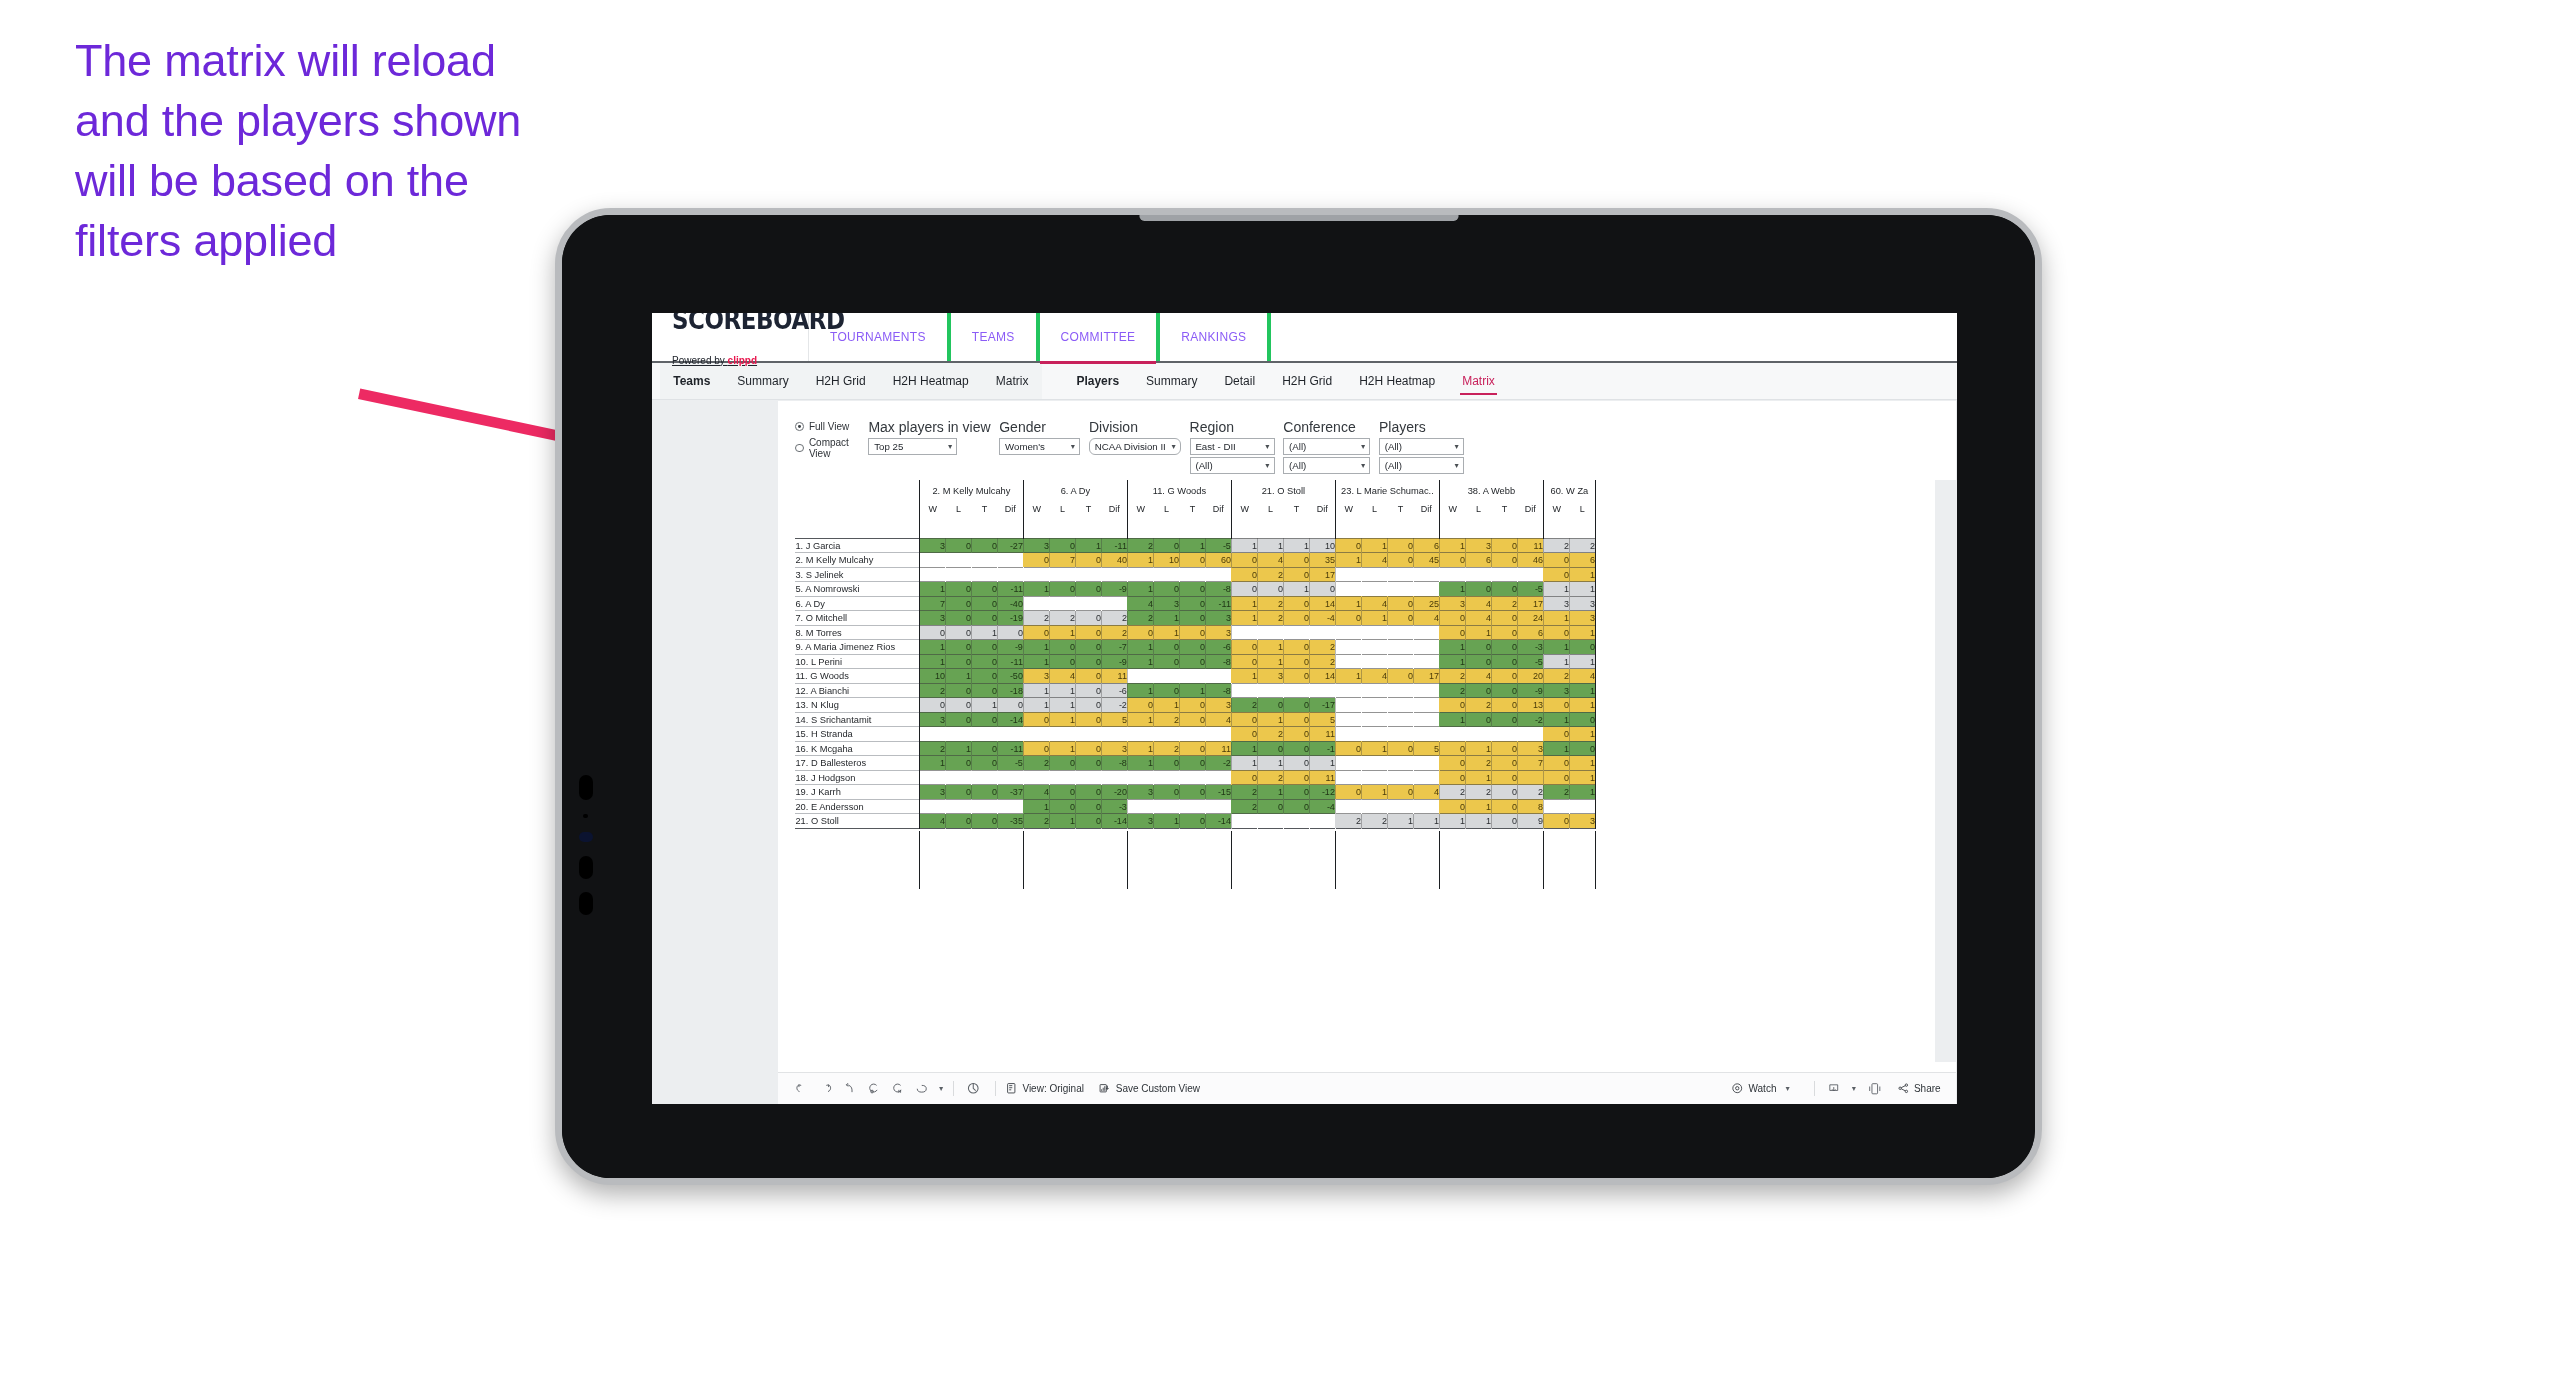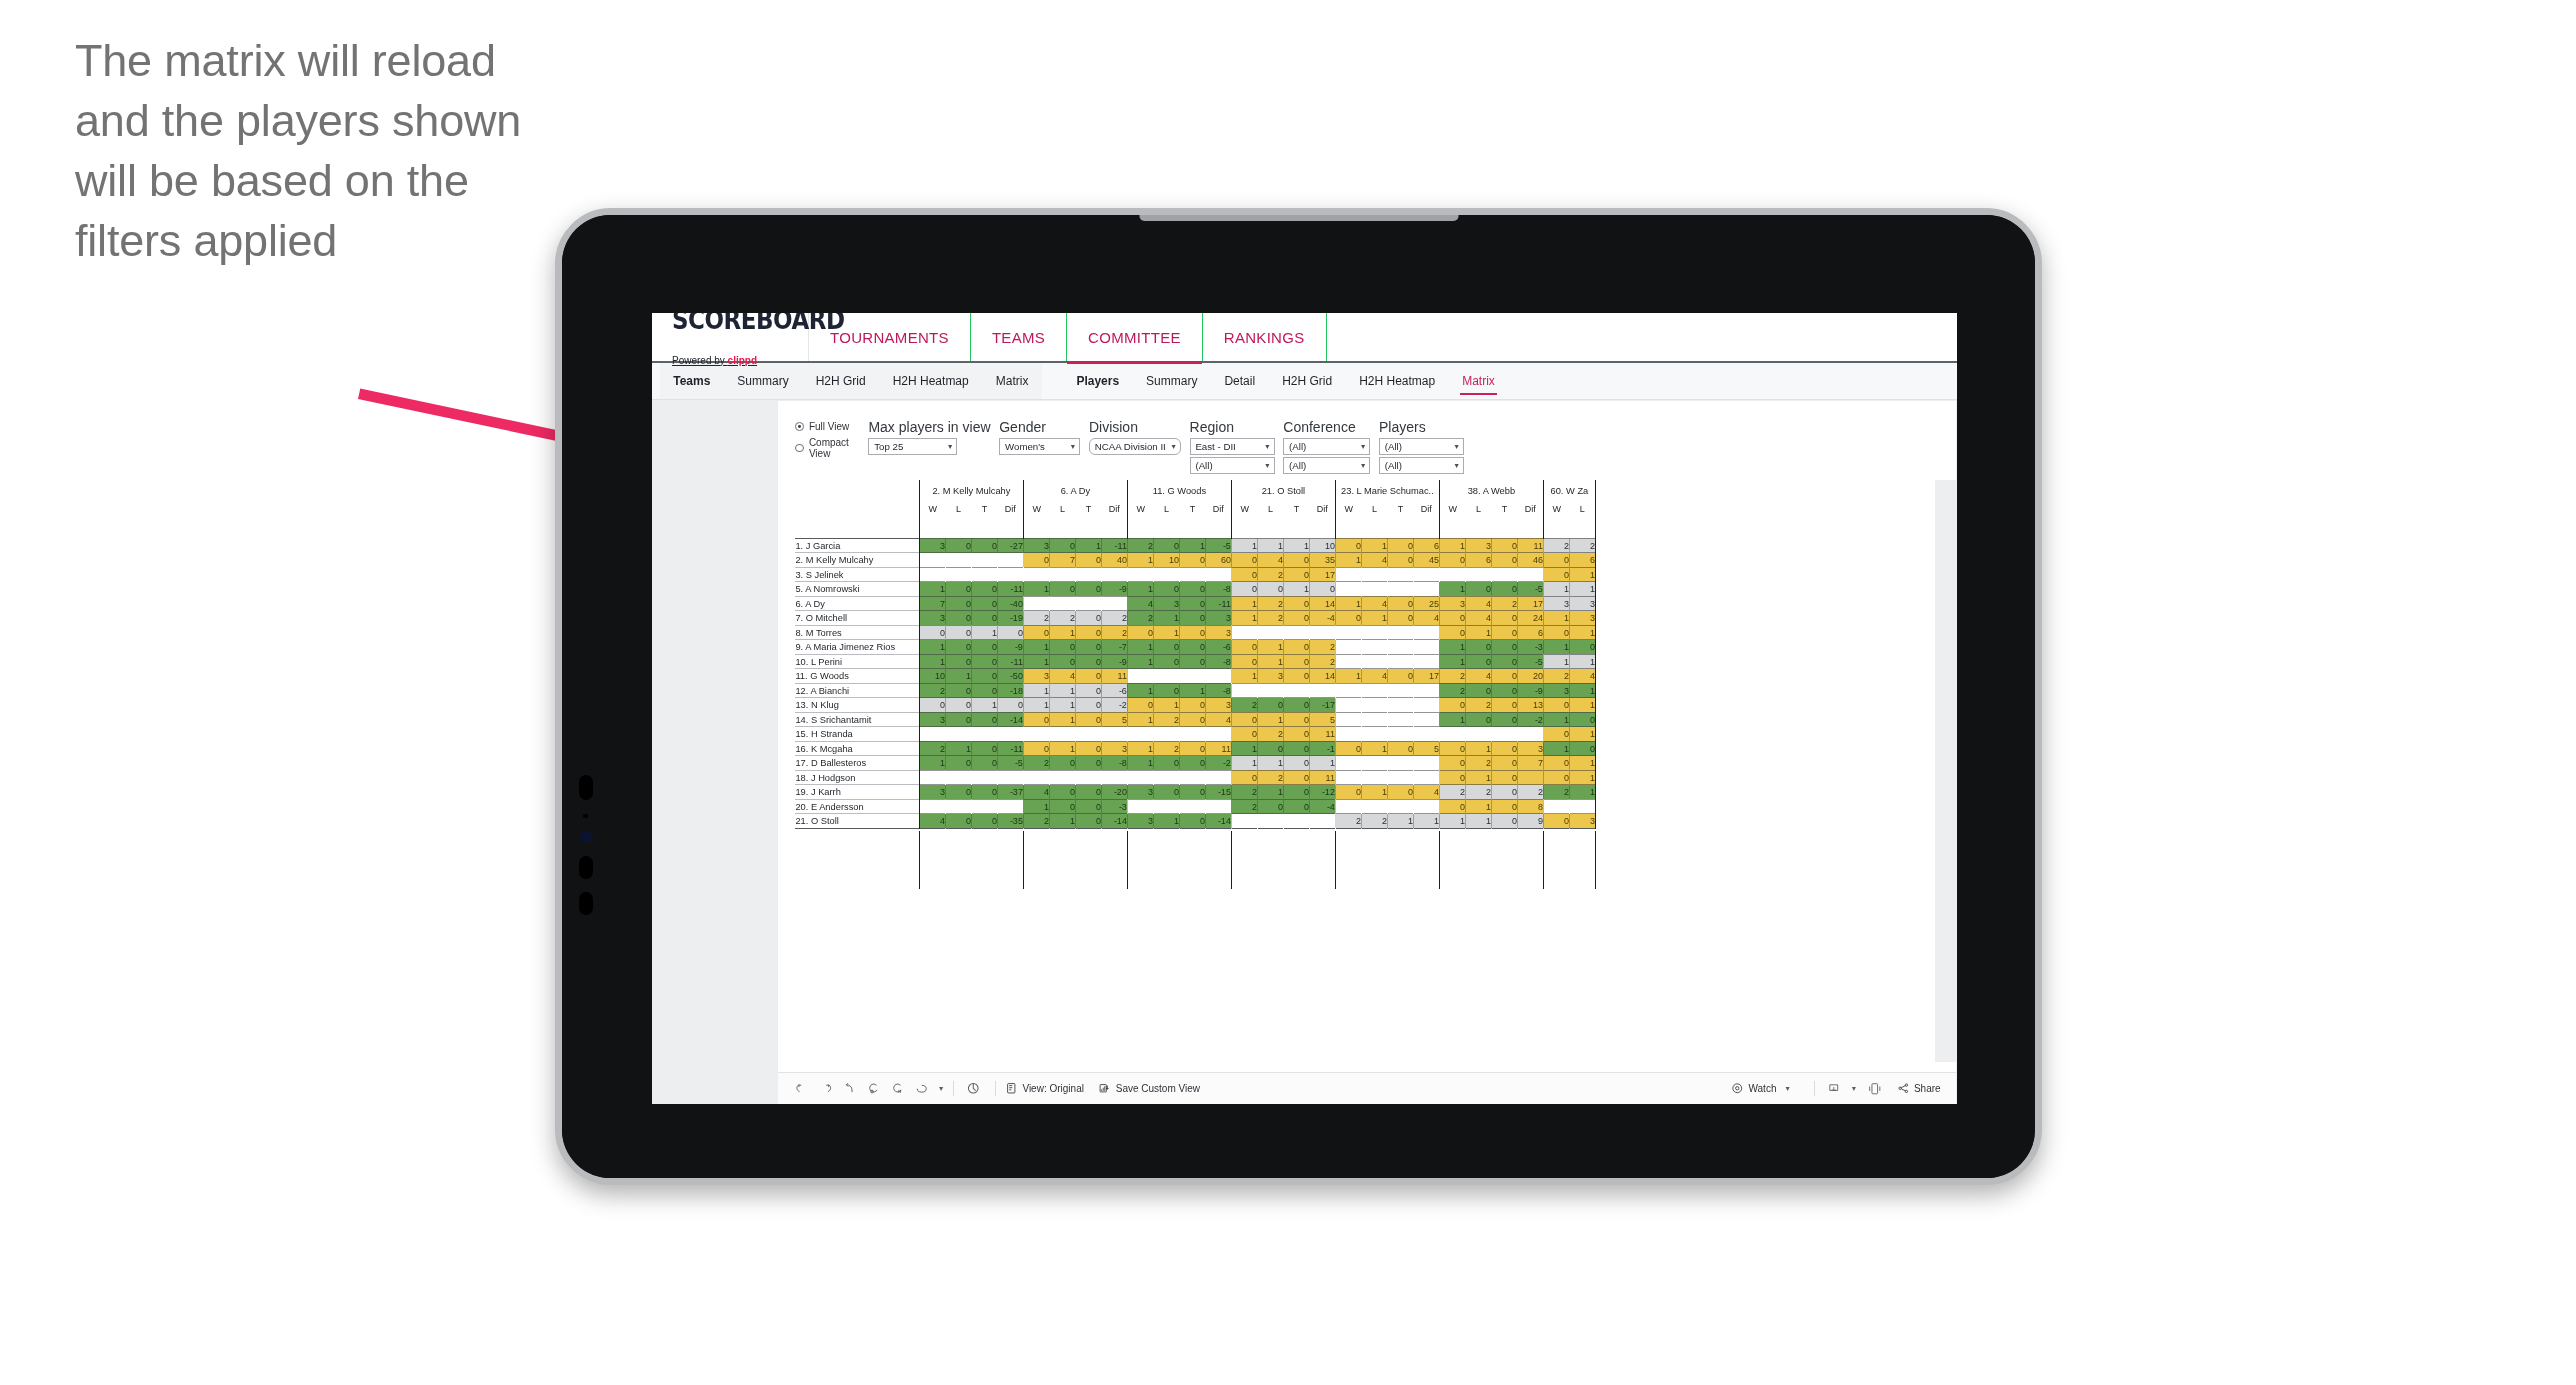--- a/index.html
+++ b/index.html
@@ -11,21 +11,21 @@
   }
 
   
   #annotation {
     position: absolute;
     left: 75px;
     top: 31px;
     width: 454px;
     font-size: 45px;
     line-height: 1.33;
-    color: #737373;
+    color: #6d28d9;
     letter-spacing: -0.2px;
   }
 
   
   #arrow-svg { position: absolute; left: 357px; top: 386px; width: 618px; height: 193px; }
 
   
   #tablet {
     position: absolute;
     left: 555px;
@@ -87,24 +87,24 @@
     color: #1d2433;
     line-height: 1;
     transform: scaleY(1.12);
     transform-origin: left center;
   }
   #brand-sub { font-size: 10px; color: #20242c; margin-top: 23px; text-decoration: underline; }
   #brand-sub b { color: #e8174e; }
   .topnav-item {
     display: flex; align-items: center;
     padding: 0 21px;
-    font-size: 15px;
-    color: #be185d;
+    font-size: 12px;
+    color: #8b5cf6;
     letter-spacing: 0.3px;
-    border-right: 1px solid #22c55e;
+    border-right: 4px solid #22c55e;
     cursor: pointer;
     position: relative;
   }
   .topnav-item.active { font-weight: normal; }
   .topnav-item.active::after {
     content: "";
     position: absolute; left: 0; right: 0; bottom: -2.9px;
     height: 2.9px; background: #c8215b;
   }
 

